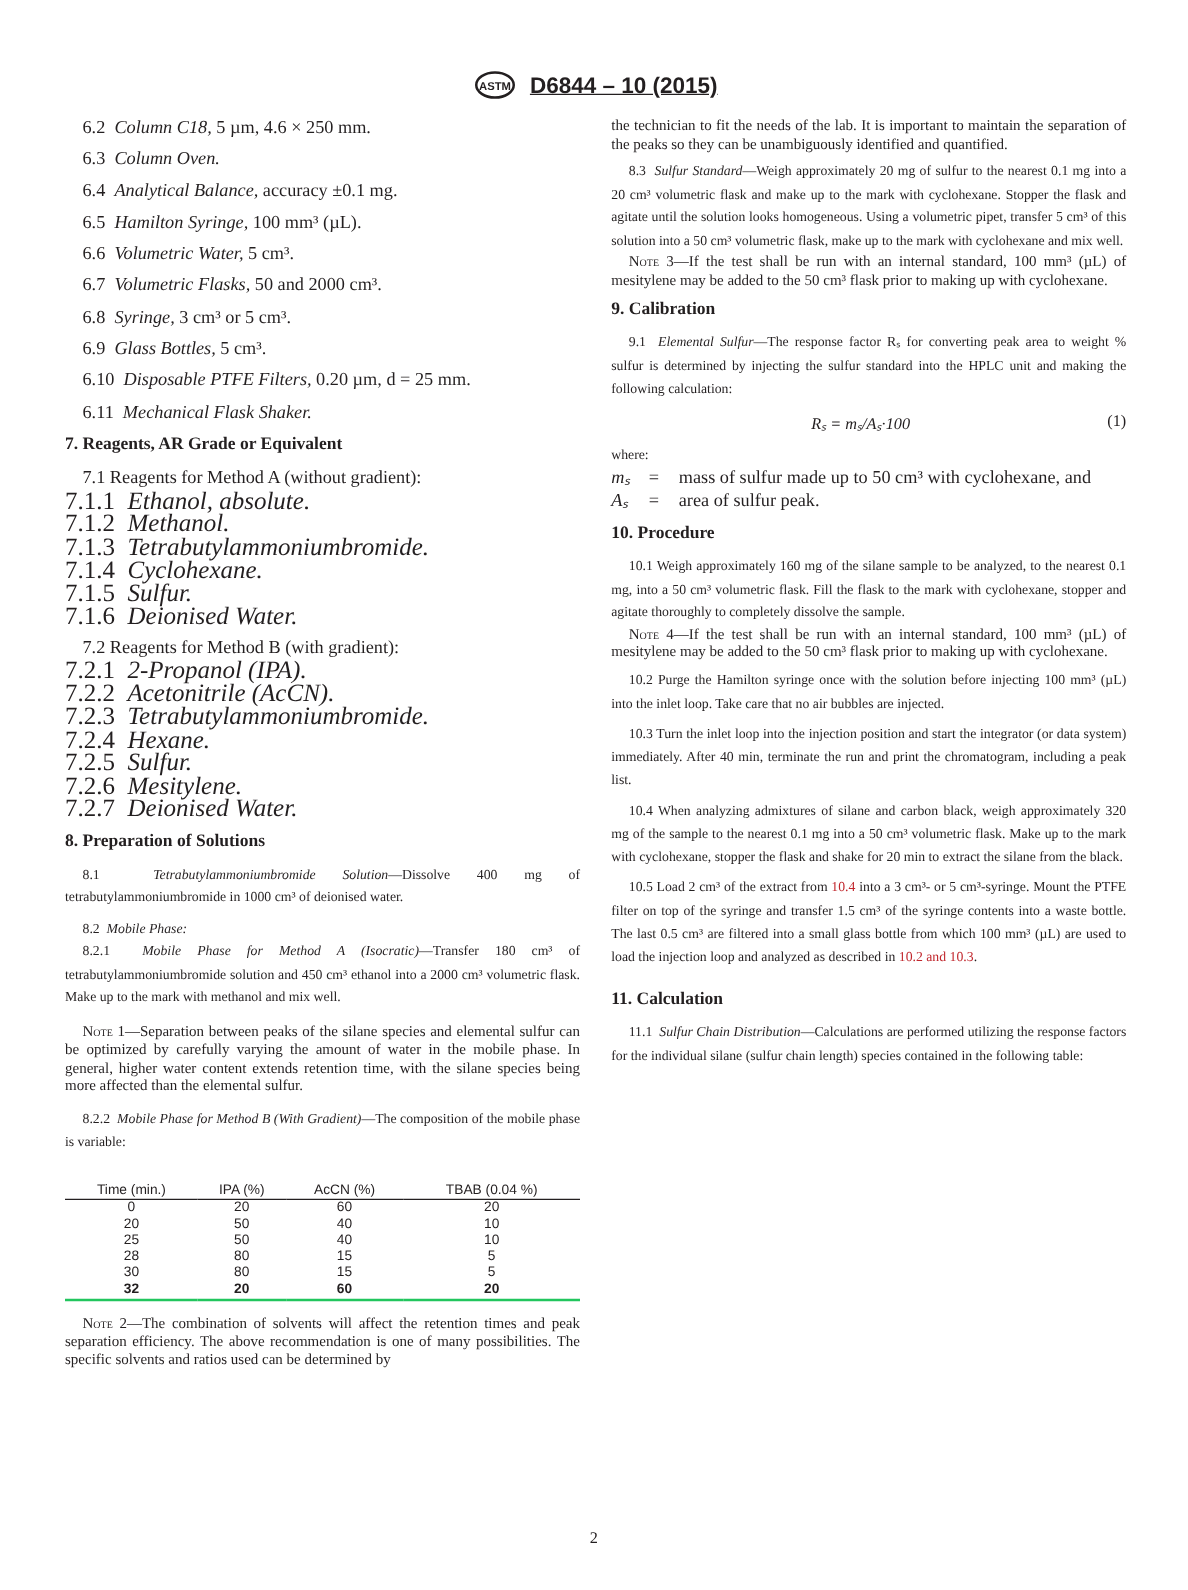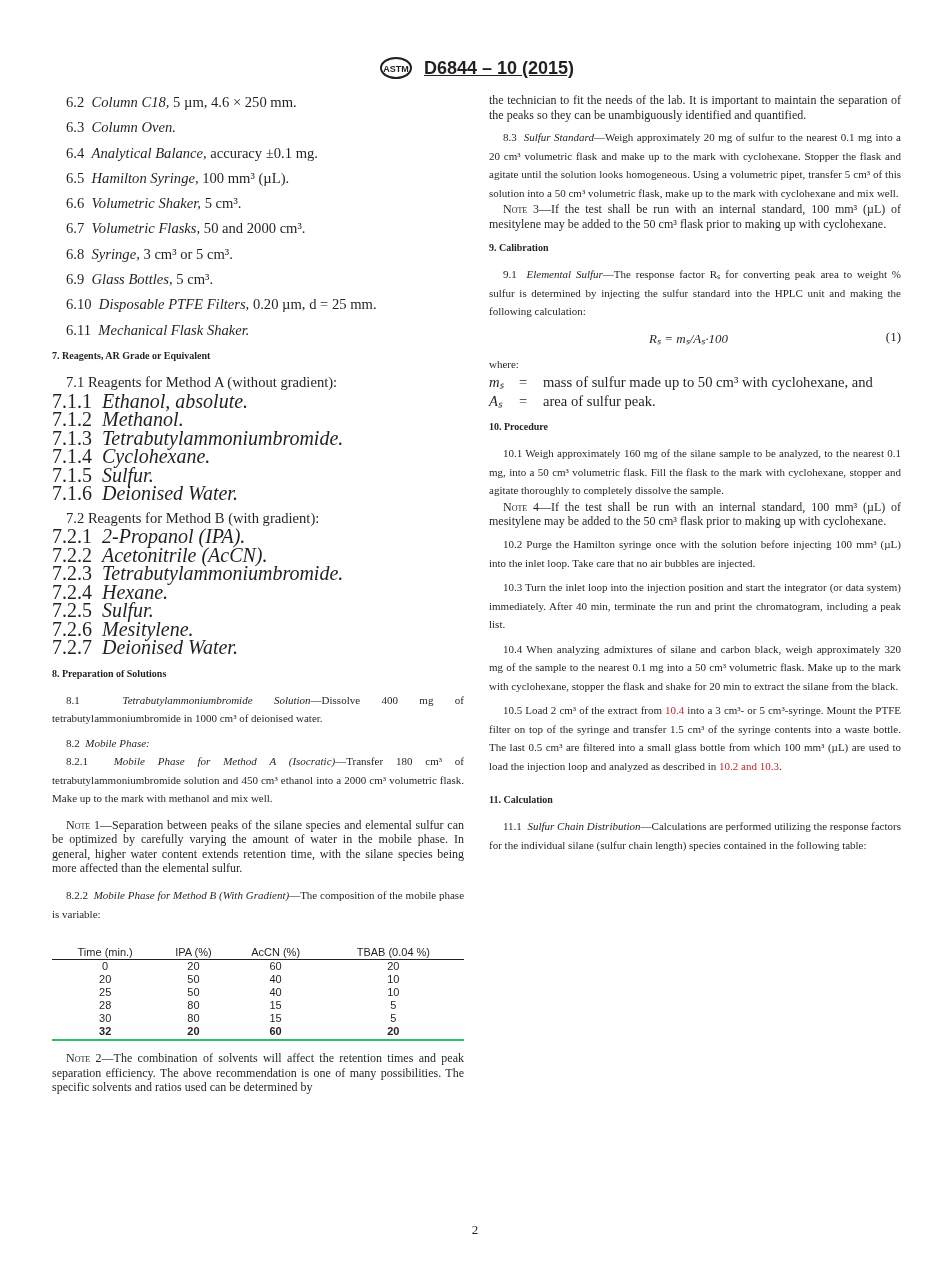--- a/index.html
+++ b/index.html
@@ -11,21 +11,21 @@
                    font-weight: bold; font-size: 18px; margin-left: 4px; text-decoration: underline; }
   .col { position: absolute; top: 93px; width: 412px; }
   .col.left { left: 52px; }
   .col.right { left: 489px; }
   p { margin: 0; font-size: 11px; line-height: 18.5px; text-align: justify; }
   .item { font-size: 14.6px; line-height: 18.5px; margin: 0 0 6.8px 0; padding-left: 14px; }
   .sub { font-size: 14.6px; line-height: 18.5px; margin: 0; padding-left: 14px; }
   .subitem { font-size: 20px; line-height: 18.5px; margin: 0; }
   .ind { text-indent: 14px; }
   i { font-style: italic; }
-  h2 { font-size: 10px; font-weight: bold; margin: 8px 0 8px 0; line-height: 18px; }
+  h2 { font-size: 14px; font-weight: bold; margin: 8px 0 8px 0; line-height: 18px; }
   .note { font-size: 12px; line-height: 14.6px; text-align: justify; margin: 0; }
   .note .sc { font-variant: small-caps; }
   .link { color: #c1272d; }
   table.grad { width: 412px; border-collapse: collapse; font-family: "Liberation Sans", sans-serif;
                font-size: 11px; margin-top: 8px; }
   table.grad th { font-weight: normal; border-bottom: 1px solid #231f20; padding: 1px 0; }
   table.grad td { padding: 0; line-height: 13px; text-align: center; }
   table.grad tr:last-child td { border-bottom: 2px solid #22c55e; padding-bottom: 1px; font-weight: bold; }
   .eq { display: flex; justify-content: space-between; font-size: 13px; margin: 8px 0 8px 0; }
   .eq .formula { margin-left: 160px; font-style: italic; }
@@ -45,21 +45,21 @@
   </svg>
   <span class="title">D6844 – 10 (2015)</span>
 </div>
 
 <div class="col left">
   <div id="apparatus">
       <div class="item"><span>6.2</span>&nbsp;&nbsp;<i>Column C18,</i><span> 5 µm, 4.6 × 250 mm.</span></div>
       <div class="item"><span>6.3</span>&nbsp;&nbsp;<i>Column Oven.</i><span></span></div>
       <div class="item"><span>6.4</span>&nbsp;&nbsp;<i>Analytical Balance,</i><span> accuracy ±0.1 mg.</span></div>
       <div class="item"><span>6.5</span>&nbsp;&nbsp;<i>Hamilton Syringe,</i><span> 100 mm³ (µL).</span></div>
-      <div class="item"><span>6.6</span>&nbsp;&nbsp;<i>Volumetric Shaker,</i><span> 5 cm³.</span></div>
+      <div class="item"><span>6.6</span>&nbsp;&nbsp;<i>Volumetric Water,</i><span> 5 cm³.</span></div>
       <div class="item"><span>6.7</span>&nbsp;&nbsp;<i>Volumetric Flasks,</i><span> 50 and 2000 cm³.</span></div>
       <div class="item"><span>6.8</span>&nbsp;&nbsp;<i>Syringe,</i><span> 3 cm³ or 5 cm³.</span></div>
       <div class="item"><span>6.9</span>&nbsp;&nbsp;<i>Glass Bottles,</i><span> 5 cm³.</span></div>
       <div class="item"><span>6.10</span>&nbsp;&nbsp;<i>Disposable PTFE Filters,</i><span> 0.20 µm, d = 25 mm.</span></div>
       <div class="item"><span>6.11</span>&nbsp;&nbsp;<i>Mechanical Flask Shaker.</i><span></span></div>
     </div>
 
   <h2>7.  Reagents, AR Grade or Equivalent</h2>
   <div class="sub">7.1  Reagents for Method A (without gradient):</div>
   <div id="reagA">

